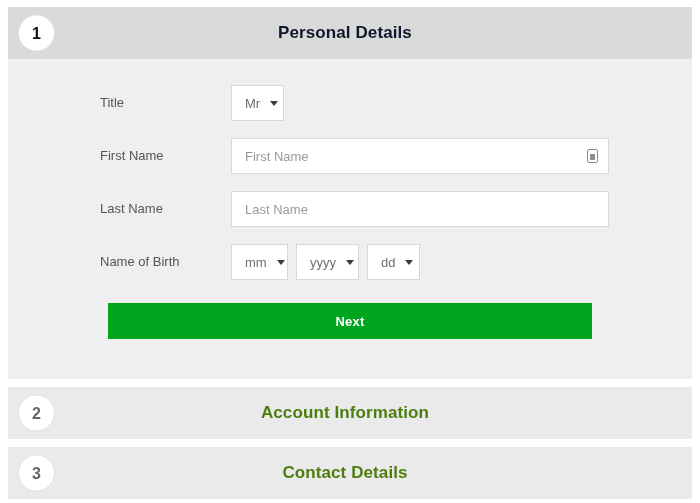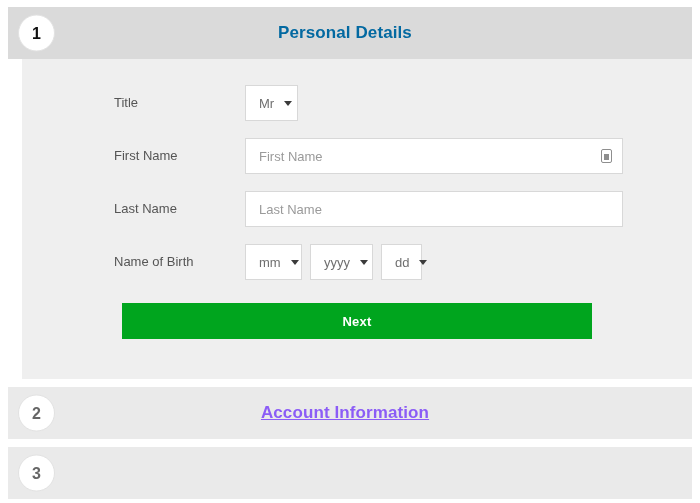--- a/index.html
+++ b/index.html
@@ -66,28 +66,27 @@
   }
   .sec-header.active .step-circle { color: #111111; }
   .sec-header.inactive .step-circle { color: #666666; }
 
   .sec-title {
     font-size: 17px;
     font-weight: bold;
     letter-spacing: .1px;
     margin-left: -10px;
   }
-  .sec-header.active .sec-title { color: #0369a1; }
-  .sec-header.inactive .sec-title { color: #8b5cf6; text-decoration: underline; }
+  .sec-header.active .sec-title { color: #0f172a; }
+  .sec-header.inactive .sec-title { color: #4d7c0f; }
 
   
   .sec-body {
     background: #efefef;
     padding: 26px 0 28px 0;
-    margin-left: 14px;
   }
 
   .form-row {
     display: flex;
     align-items: center;
     padding: 0 8px 0 92px;
     margin-bottom: 17px;
   }
   .form-row:last-of-type { margin-bottom: 0; }
 
@@ -163,21 +162,21 @@
     width: 0;
     height: 0;
     margin-left: 10px;
     border-left: 4px solid transparent;
     border-right: 4px solid transparent;
     border-top: 5px solid #3b3b3b;
   }
   .sel-title { width: 53px; }
   .sel-yyyy  { width: 63px; }
   .sel-mm    { width: 57px; }
-  .sel-dd    { width: 41px; }
+  .sel-dd    { width: 53px; }
 
   
   .btn-row {
     padding: 0 100px 12px 100px;
     margin-top: 23px;
   }
   .next-btn {
     display: block;
     width: 100%;
     height: 36px;
@@ -270,16 +269,17 @@
       </div>
       <div class="sec-title">Account Information</div>
     </div>
   </div>
 
   <div class="section">
     <div class="sec-header inactive">
       <div class="step-circle">
         <span>3</span>
       </div>
+      <div class="sec-title">Contact Details</div>
     </div>
   </div>
 
 </div>
 
 </body></html>

